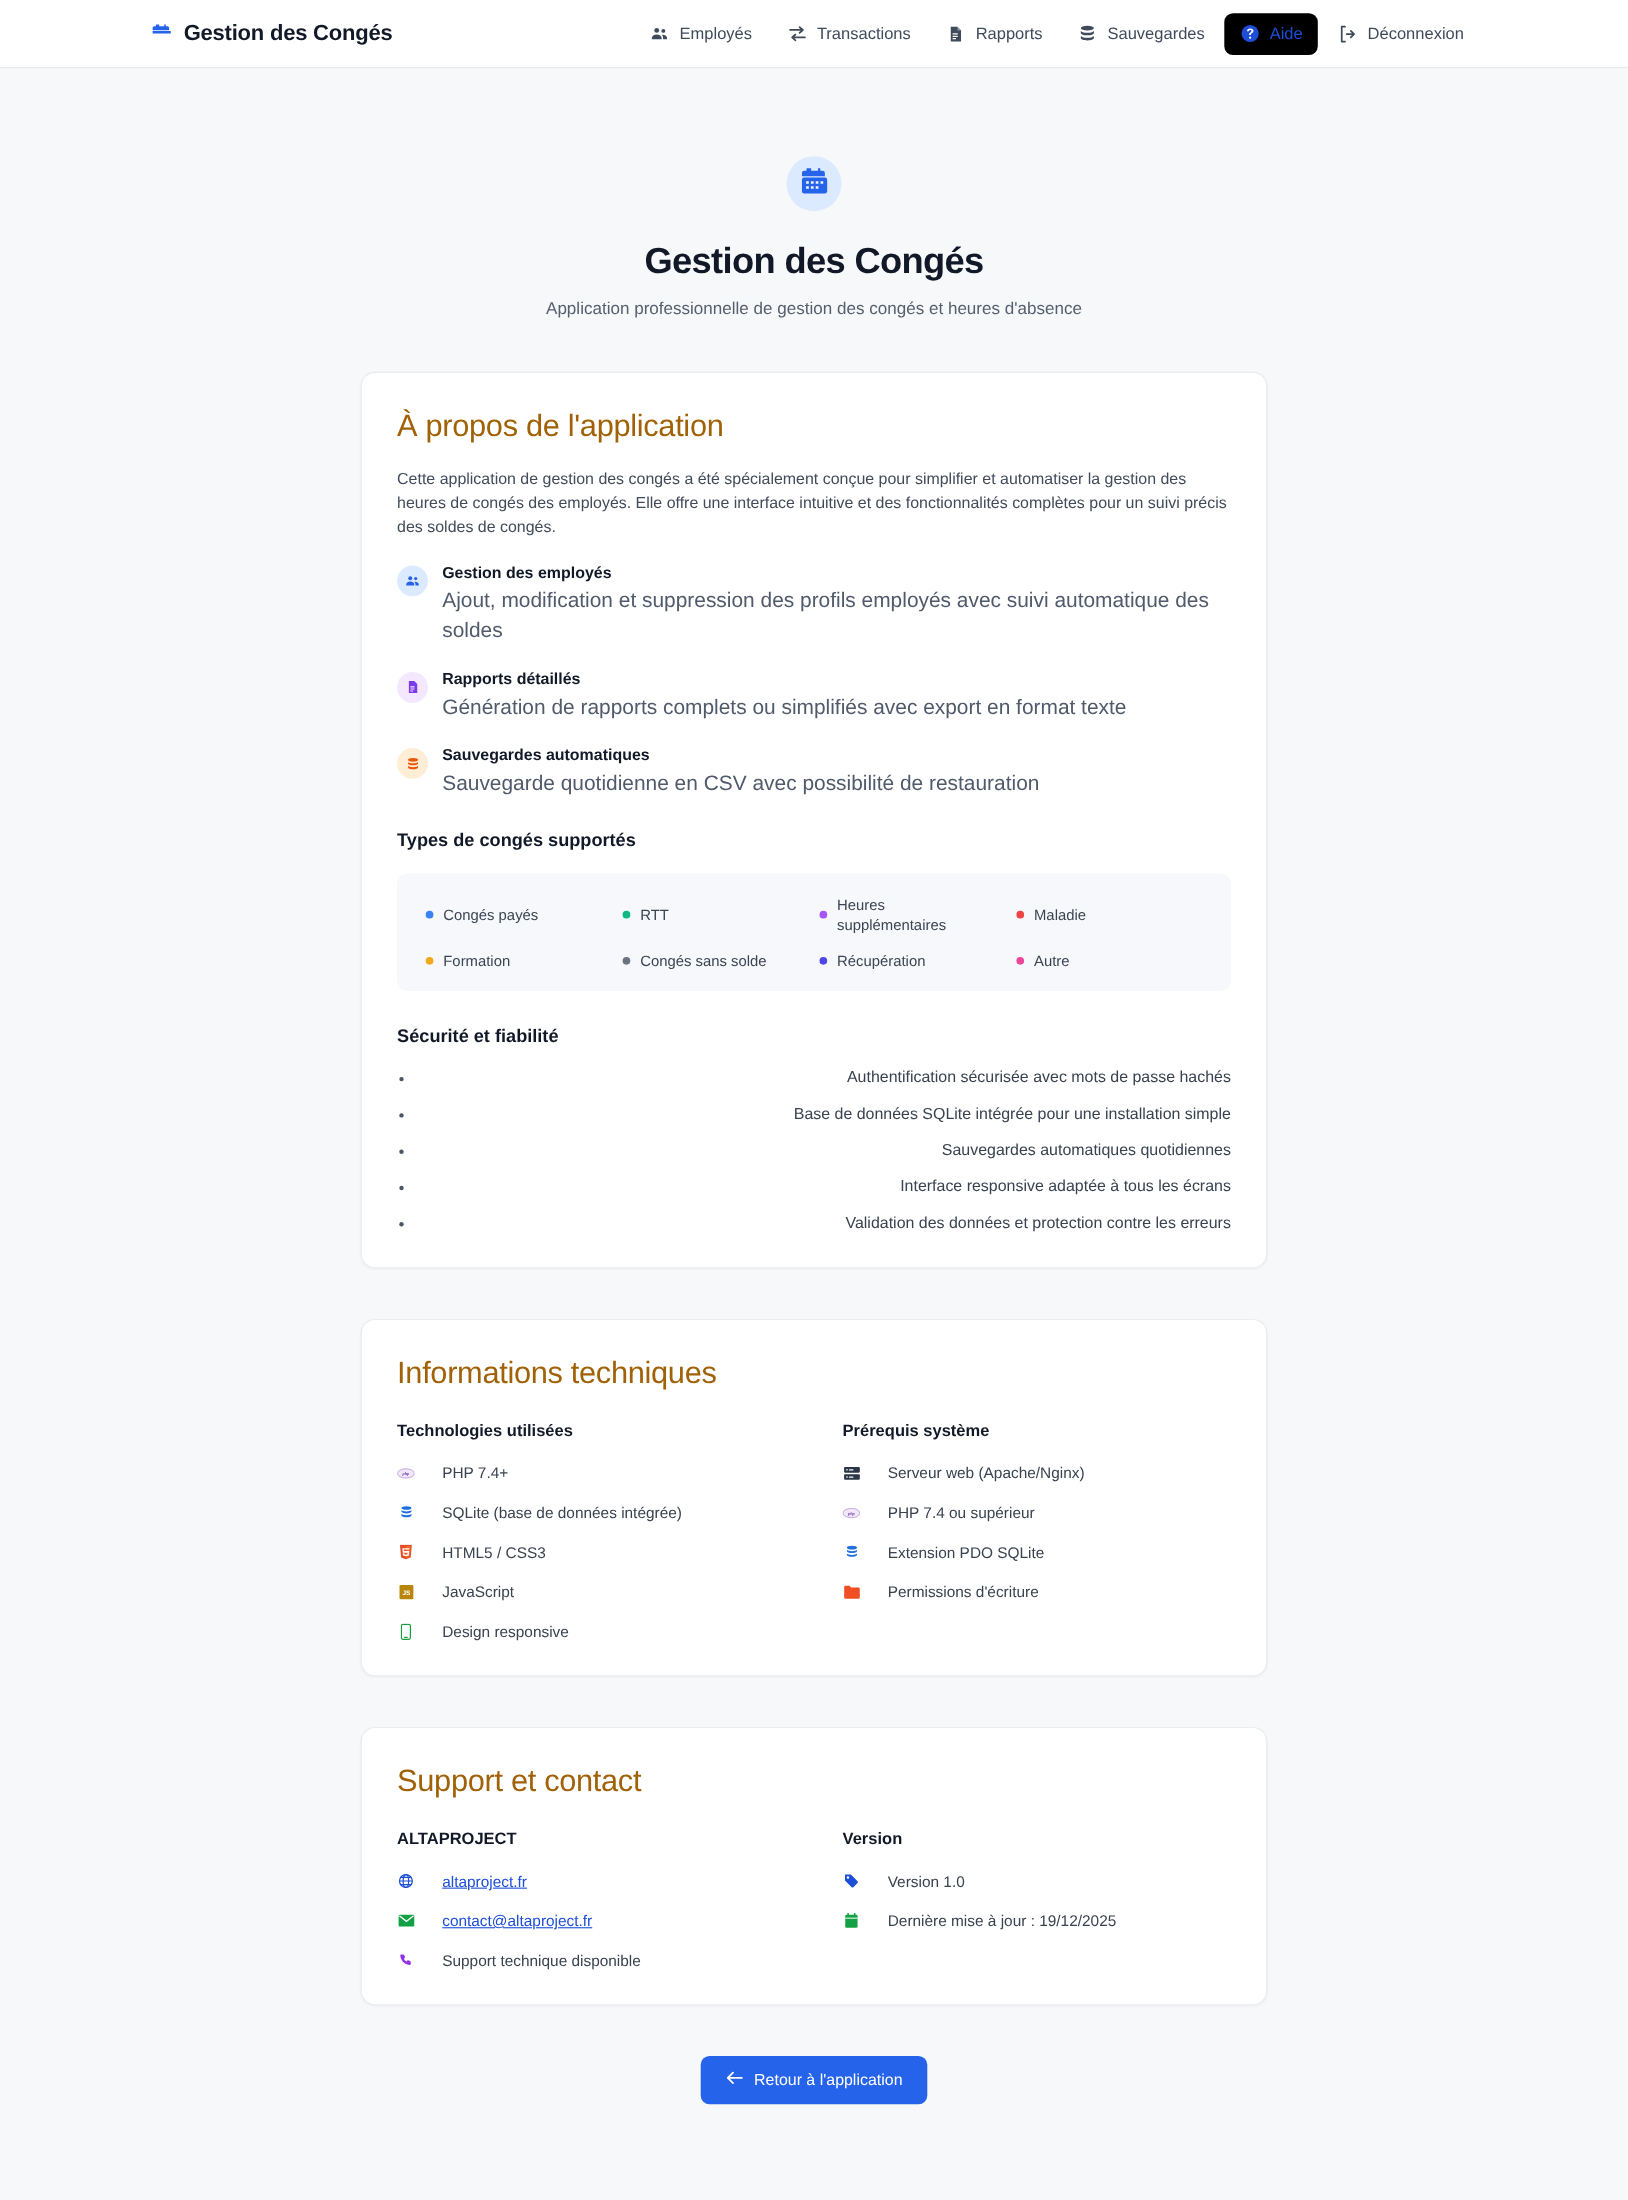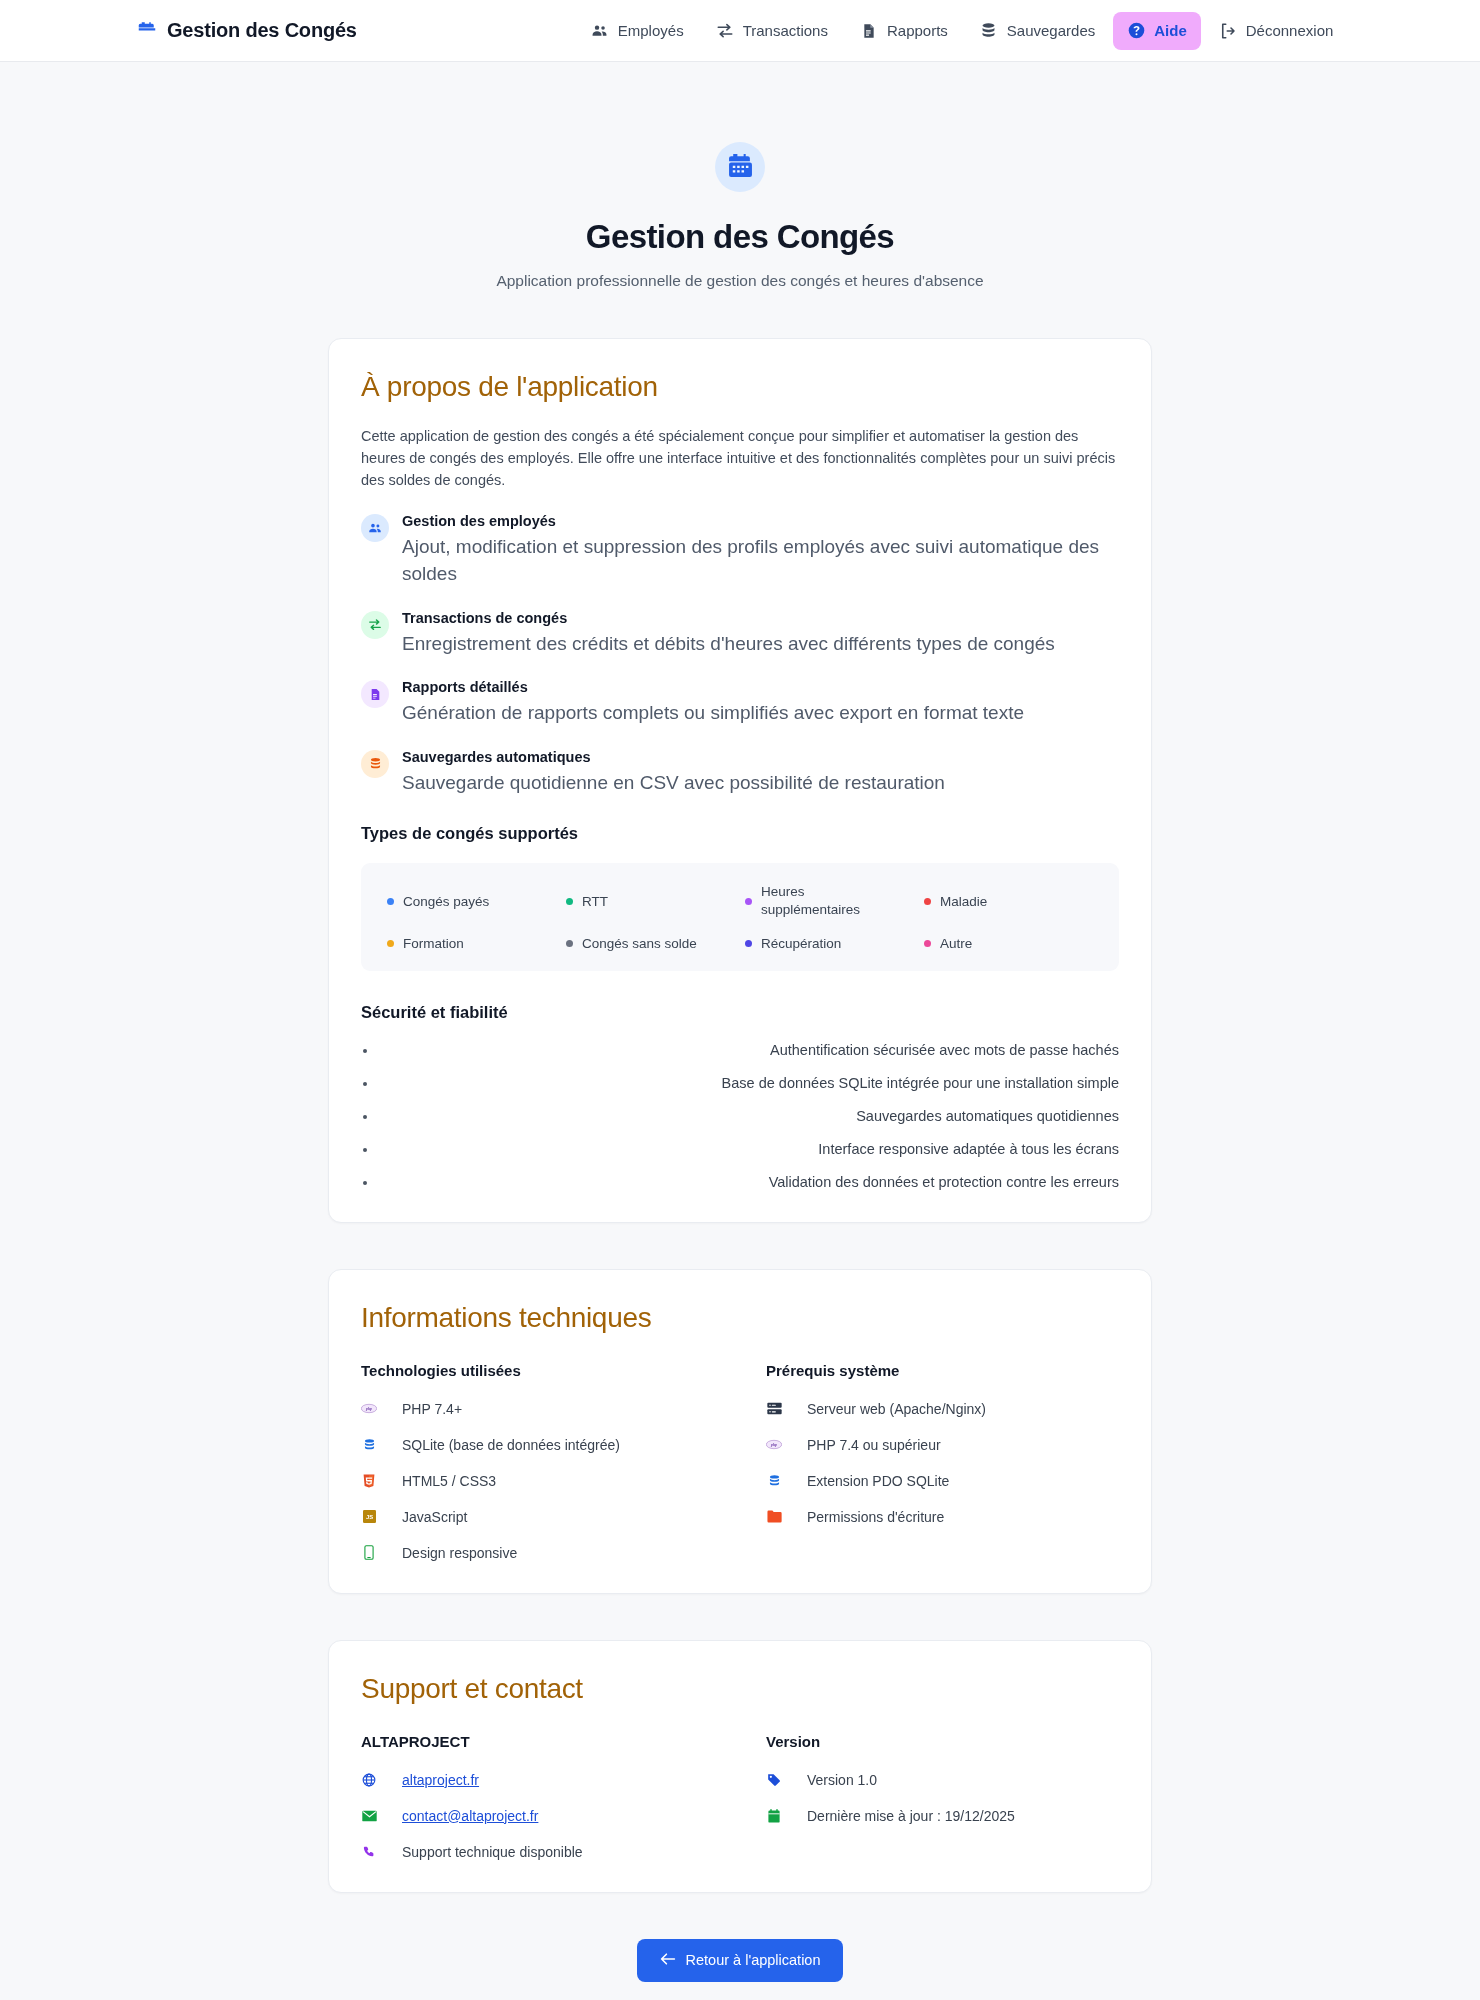--- a/index.html
+++ b/index.html
@@ -25,21 +25,21 @@
   .brand-title { font-size: 20px; font-weight: bold; color: #111827; letter-spacing: -0.2px; }
   .nav-links { display: flex; align-items: center; margin-left: 220px; gap: 4px; }
   .nav-item {
     display: flex; align-items: center; gap: 9px;
     padding: 10px 14px;
     border-radius: 8px;
     font-size: 15px;
     color: #3f4a5a;
     white-space: nowrap;
   }
-  .nav-item.active { background: #f0abfc; color: #1d4ed8; font-weight: bold; }
+  .nav-item.active { background: #000000; color: #1d4ed8; }
   .nav-ico { display: inline-flex; width: 18px; height: 18px; align-items: center; justify-content: center; }
 
   
   .hero { text-align: center; padding-top: 80px; }
   .hero-badge {
     width: 50px; height: 50px; border-radius: 50%;
     background: #dbeafe;
     display: inline-flex; align-items: center; justify-content: center;
   }
   .hero-title {
@@ -235,32 +235,20 @@
             <path d="M2.2 18c0-3.1 2.9-4.8 6.3-4.8s6.3 1.7 6.3 4.8v1.3H2.2V18z"></path>
             <path d="M16 13.4c3.1.1 5.8 1.5 5.8 4.3v1.6h-5.1V18c0-1.8-.6-3.3-1.7-4.3l1-.3z"></path>
           </svg>
         </span>
         <div>
           <div class="f-name">Gestion des employés</div>
           <div class="f-desc">Ajout, modification et suppression des profils employés avec suivi automatique des soldes</div>
         </div>
       </div>
 
-      <div class="feature">
-        <span class="f-ico green">
-          <svg width="14" height="14" viewBox="0 0 24 24" fill="none" stroke="#16a34a" stroke-width="2.4" stroke-linecap="round" stroke-linejoin="round">
-            <path d="M3 7h15M14.5 3.5 18.5 7 14.5 10.5"></path>
-            <path d="M21 16H6M9.5 12.5 5.5 16 9.5 19.5"></path>
-          </svg>
-        </span>
-        <div>
-          <div class="f-name">Transactions de congés</div>
-          <div class="f-desc">Enregistrement des crédits et débits d'heures avec différents types de congés</div>
-        </div>
-      </div>
 
       <div class="feature">
         <span class="f-ico purple">
           <svg width="13" height="13" viewBox="0 0 24 24" fill="#7c3aed">
             <path d="M5 2h9l5 5v15H5z"></path>
             <path d="M7.5 11h7v1.8h-7zm0 3.4h7v1.8h-7zm0 3.4h4.6v1.8H7.5z" fill="#f3e8ff"></path>
           </svg>
         </span>
         <div>
           <div class="f-name">Rapports détaillés</div>

